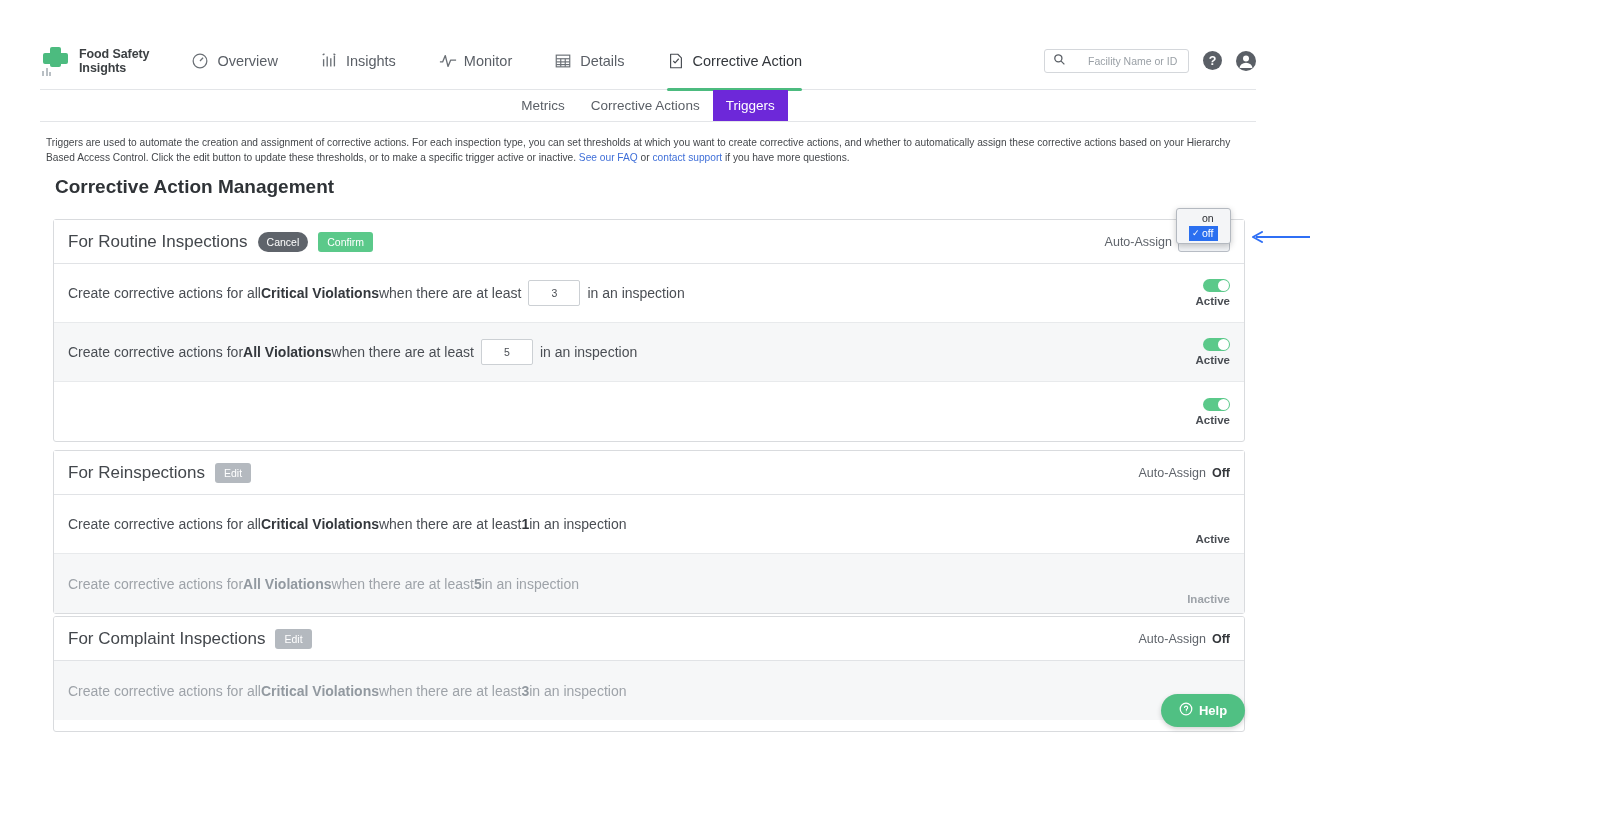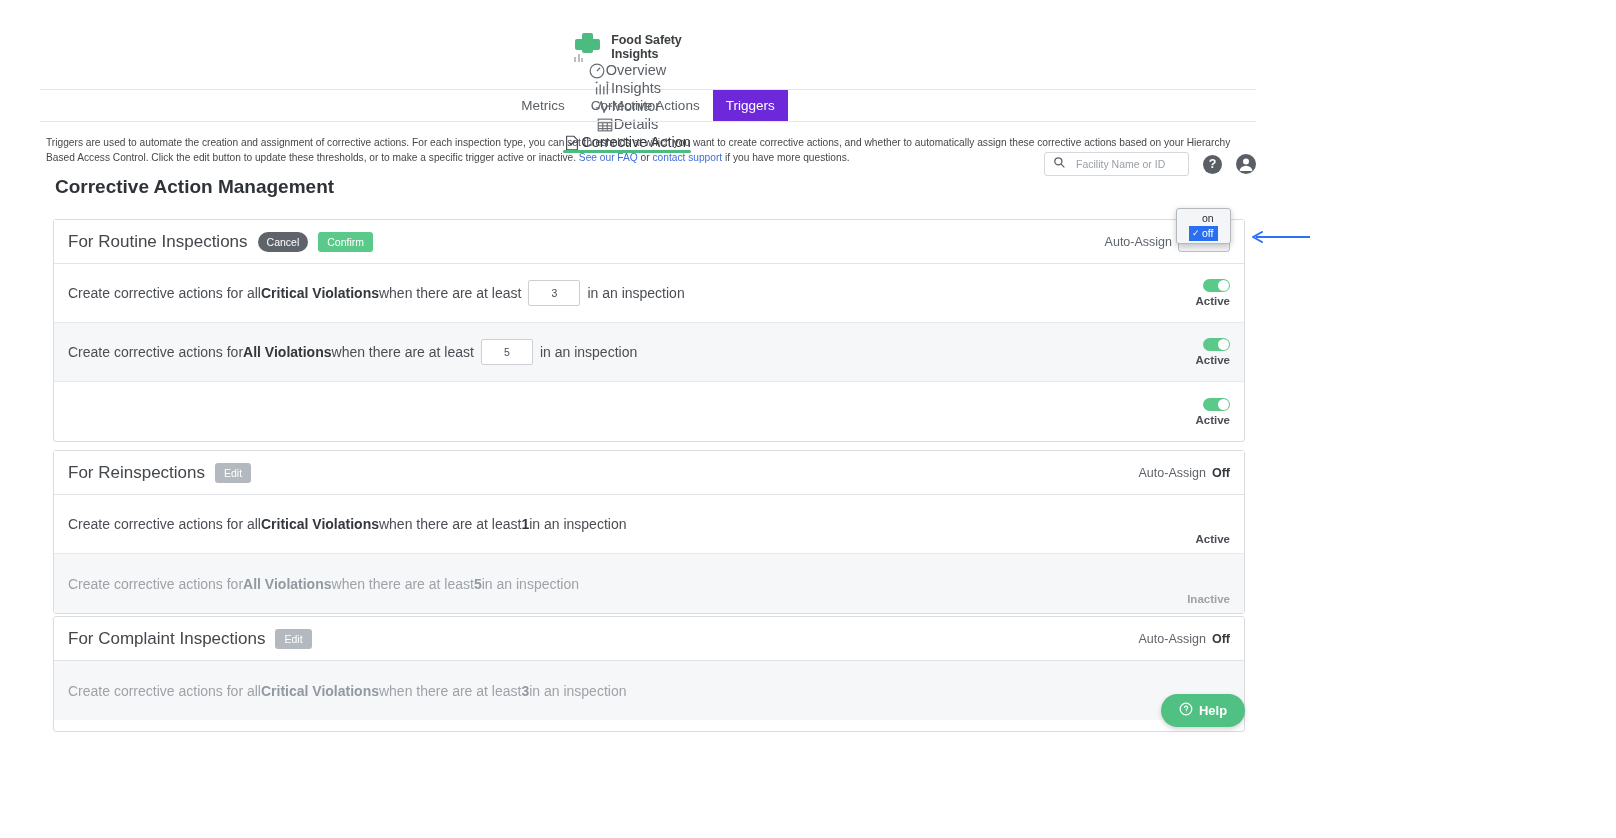--- a/index.html
+++ b/index.html
@@ -10,45 +10,44 @@
     font-family: "Liberation Sans", sans-serif;
     overflow: hidden;
   }
   .page { position: relative; width: 1616px; height: 838px; background:#fff; }
 
   
   .topnav {
     position: absolute; left: 40px; top: 32px; width: 1216px; height: 58px;
     display: flex; align-items: center;
     border-bottom: 1px solid #e3e5e8;
-    flex-direction: column;
   }
   .brand { display:flex; align-items:center; gap:9px; margin-right: 42px; }
   .brand-logo { position:relative; width: 30px; height: 30px; }
   .brand-logo .cross-v { position:absolute; left:10px; top:1px; width:11px; height:20px; background:#4cbb7f; border-radius:2px;}
   .brand-logo .cross-h { position:absolute; left:3px; top:7px; width:25px; height:11px; background:#4cbb7f; border-radius:2px;}
   .brand-logo .bars { position:absolute; left:2px; bottom:0px; display:flex; align-items:flex-end; gap:1.5px; }
   .brand-logo .bars i { display:block; width:2px; background:#b9bfc4; }
   .brand-text { font-size: 12.5px; font-weight: bold; color:#3c4043; line-height: 14px; letter-spacing: -0.1px; }
 
   .navitem {
-    display:flex; gap:0;
+    display:flex; align-items:center; gap:8px;
     padding: 0 0 0 0; margin-right: 42px;
     height: 58px; position: relative;
     color:#5a5f66; font-size: 14.5px; cursor: pointer;
   }
   .navitem .nav-ico { width:18px; height:18px; display:block; color:#5a5f66; }
   .navitem.active { color:#33373c; }
   .navitem.active::after {
     content:""; position:absolute; left:0; right:0; bottom:-1px; height:3px;
     background:#4cbb7f; border-radius:2px;
   }
   .nav-right { margin-left:auto; display:flex; align-items:center; gap:14px; }
   .searchbox {
-    display:flex; align-items:center; gap:10px;
+    display:flex; align-items:center; gap:22px;
     width: 145px; height: 24px; padding: 0 8px;
     border:1px solid #d4d7db; border-radius:3px; background:#fff;
   }
   .searchbox .ph { font-size:10.5px; color:#9aa0a6; }
   .icon-circle { width:19px; height:19px; border-radius:50%; background:#5a5f66; color:#fff;
     display:flex; align-items:center; justify-content:center; font-size:12.5px; font-weight:bold; cursor:pointer;}
   .avatar-ico { width:20px;height:20px; }
 
   
   .subtabs {

